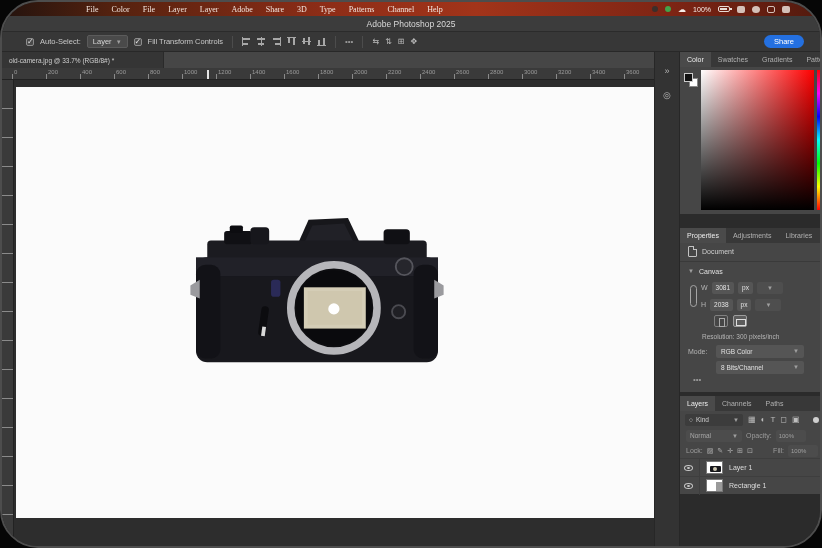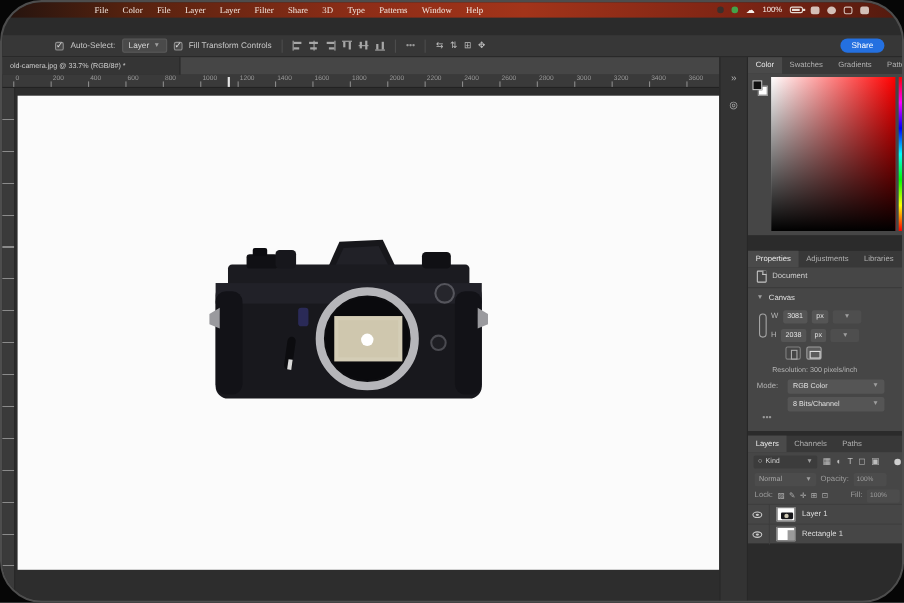--- a/index.html
+++ b/index.html
@@ -25,21 +25,21 @@
 
   
   .titlebar { position:absolute; left:0; top:14px; width:100%; height:16px;
     background:#3c3c3c; border-bottom:1px solid #2b2b2b;
     display:flex; align-items:center; justify-content:center;
     font-size:8.5px; color:#d9d9d9; }
 
   
   .optionsbar { position:absolute; left:0; top:30px; width:100%; height:20px;
     background:#373737; border-bottom:1px solid #282828; display:flex;
-    align-items:center; gap:6px; padding-left:48px; font-size:7.5px; color:#c8c8c8; }
+    align-items:center; gap:6px; padding-left:24px; font-size:7.5px; color:#c8c8c8; }
   .chk { width:8px; height:8px; border:1px solid #8d8d8d; border-radius:2px;
     background:#4a4a4a; display:inline-block; position:relative; }
   .chk.on:before { content:"✓"; position:absolute; left:0; top:-2px; font-size:8px; color:#e2e2e2; }
   .select-box { height:13px; background:#4a4a4a; border:1px solid #5b5b5b; border-radius:2px;
     display:flex; align-items:center; gap:4px; padding:0 5px; color:#d6d6d6; }
   .chev { font-size:6px; color:#9f9f9f; }
   .vsep { width:1px; height:12px; background:#4c4c4c; margin:0 3px; }
   .bar-ic { width:9px; height:9px; display:inline-block; background-repeat:no-repeat; opacity:.8; }
   .al-l { background-image:linear-gradient(#c4c4c4,#c4c4c4),linear-gradient(#c4c4c4,#c4c4c4),linear-gradient(#c4c4c4,#c4c4c4);
           background-size:1px 9px,7px 2px,5px 2px; background-position:0 0,1px 1px,1px 6px; }
@@ -155,41 +155,44 @@
 
 <div class="frame">
 
   <div class="menubar">
     <div class="menus">
       <span class="menu-item">File</span>
       <span class="menu-item">Color</span>
       <span class="menu-item">File</span>
       <span class="menu-item">Layer</span>
       <span class="menu-item">Layer</span>
-      <span class="menu-item">Filter</span>
+      <span class="menu-item">Adobe</span>
       <span class="menu-item">Share</span>
       <span class="menu-item">3D</span>
       <span class="menu-item">Type</span>
       <span class="menu-item">Patterns</span>
-      <span class="menu-item">Window</span>
+      <span class="menu-item">Channel</span>
       <span class="menu-item">Help</span>
     </div>
     <div class="status">
       <span class="dot" style="background:#3b2f2b"></span>
       <span class="dot" style="background:#43a34a"></span>
       <span style="font-size:8px">☁</span>
       <span>100%</span>
       <span class="battery"></span>
       <span class="mini-sq"></span>
       <span class="mini-sq" style="border-radius:50%"></span>
       <span class="mini-sq" style="background:transparent;border:1px solid #e8ddd6"></span>
       <span class="mini-sq"></span>
     </div>
   </div>
 
+  <div class="titlebar">
+    <span>Adobe Photoshop 2025</span>
+  </div>
 
   <div class="optionsbar">
     <span class="chk on"></span>
     <span>Auto-Select:</span>
     <span class="select-box">
       <span>Layer</span>
       <span class="chev">▼</span>
     </span>
     <span class="chk on"></span>
     <span>Fill Transform Controls</span>

